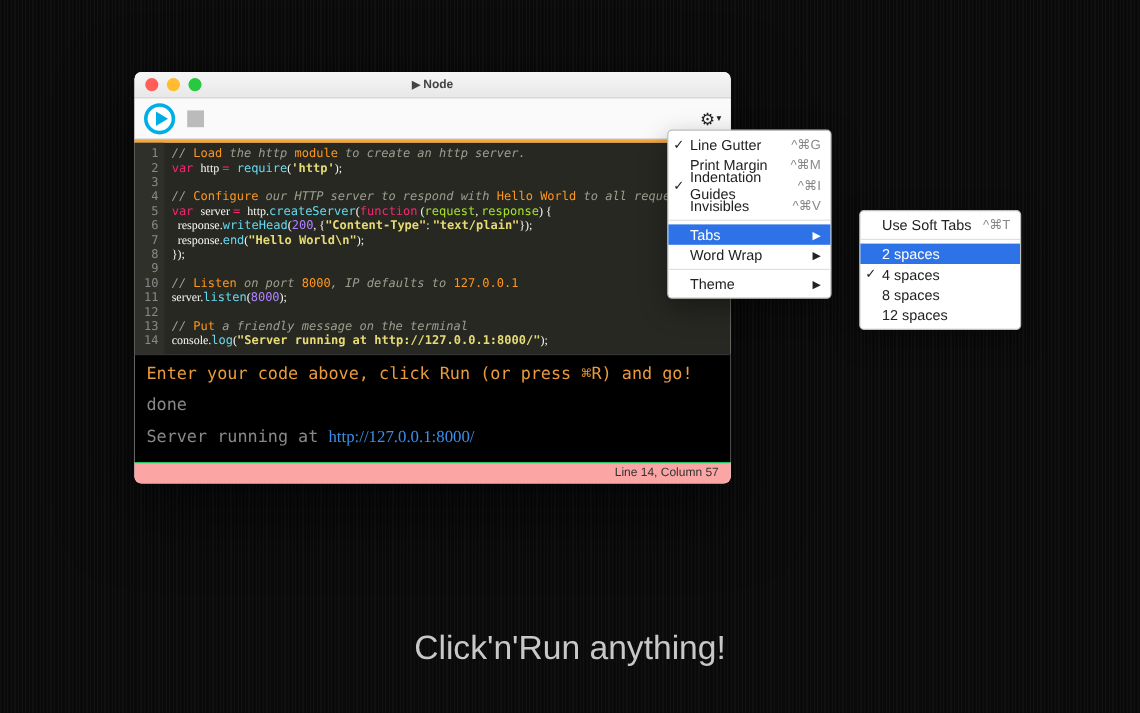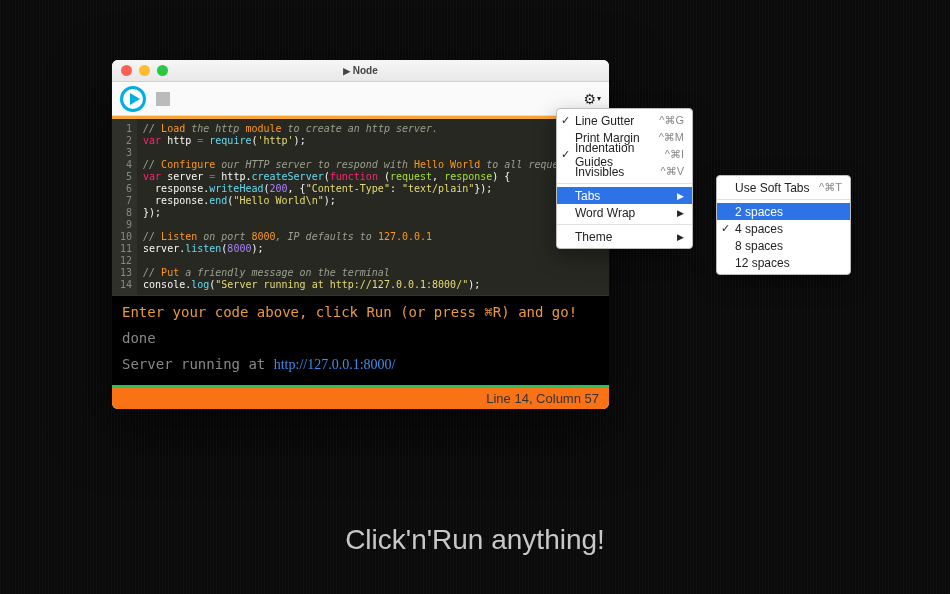--- a/index.html
+++ b/index.html
@@ -45,30 +45,30 @@
   .editor {
     background:#272822; color:#ddd; font-family:Menlo,Consolas,monospace;
     font-size:10px; line-height:12px; display:flex;
   }
   .gutter {
     background:#2f302a; color:#888; text-align:right; padding:4px 5px 4px 8px;
   }
   .gutter div { height:12px; }
   .code { padding:4px 6px; white-space:pre; }
   .c-cm{color:#9aa08e;font-style:italic;} .c-kw{color:#f92672;} .c-fn{color:#66d9ef;margin-top:40px;}
-  .c-str{color:#e6db74;} .c-num{color:#ae81ff;} .c-var{color:#a6e22e;} .c-hl{color:#fd971f;}
-  .c-id{color:#f8f8f2;}
+  .c-str{color:#e6db74;font-weight:bold;} .c-num{color:#ae81ff;} .c-var{color:#a6e22e;} .c-hl{color:#fd971f;}
+  .c-id{color:#f8f8f2;font-family:Liberation Serif, serif;}
   .console {
     background:#000; color:#888; font-family:Menlo,Consolas,monospace;
     font-size:14px; padding:8px 10px; min-height:90px; border-top:1px solid #333;
   }
   .console .hint{color:#e89a3c;} .console .url{color:#3b8eea;font-family:Liberation Serif, serif;}
   .status {
-    background:#f97316; color:#333; font-size:13px; text-align:right;
-    padding:3px 10px; border-top:3px solid #22c55e;
+    background:#fca5a5; color:#333; font-size:10px; text-align:right;
+    padding:3px 10px; border-top:1px solid #22c55e;
   }
   .menu {
     position:absolute; background:#fff; border:1px solid #bdbdbd; border-radius:4px;
     box-shadow:0 8px 22px rgba(0,0,0,0.35); font-size:12px; padding:3px 0;
     min-width:135px;
   }
   .menu .item {
     display:flex; align-items:center; padding:1px 8px 1px 18px; height:17px;
     color:#222; position:relative;
   }

